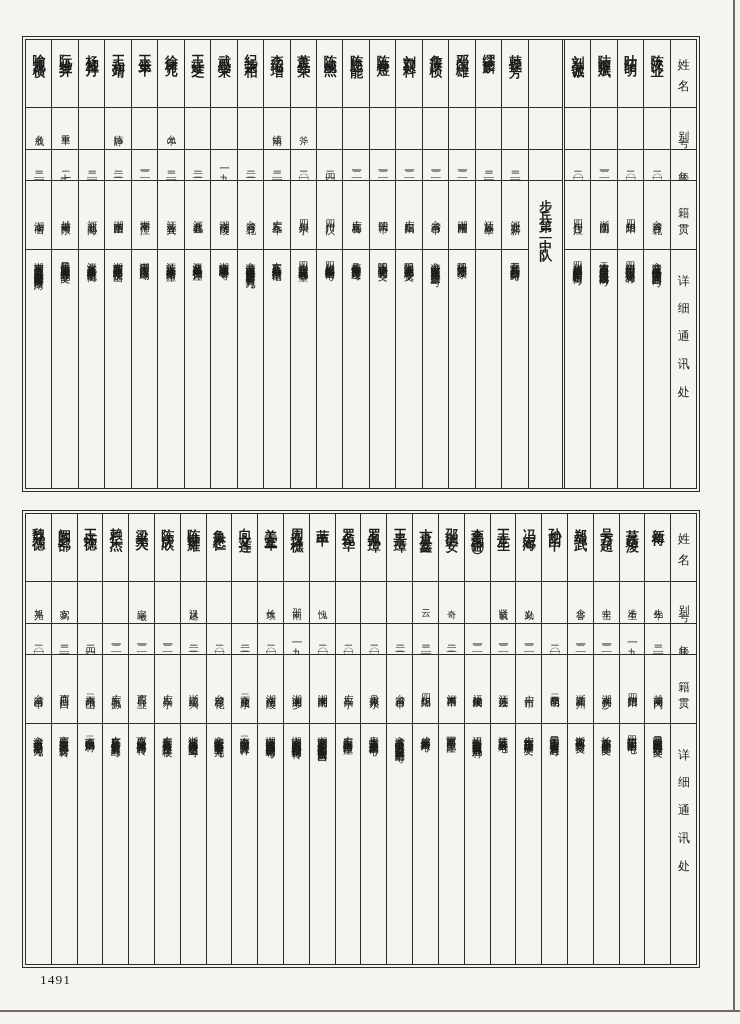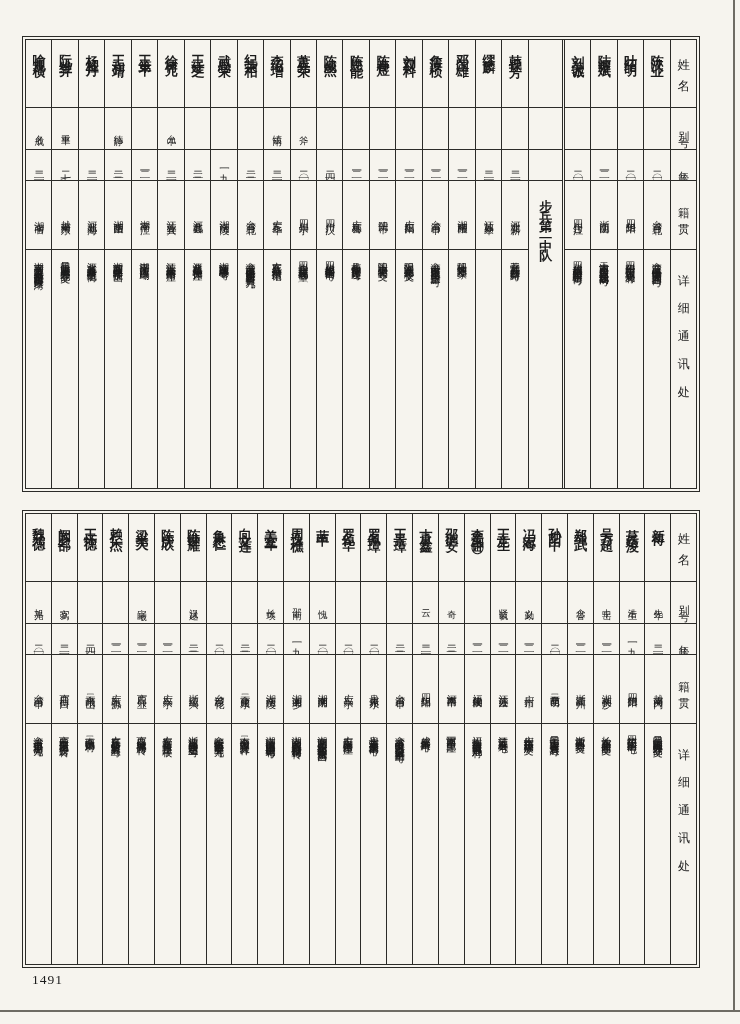--- a/index.html
+++ b/index.html
@@ -43,21 +43,21 @@
   .c-addr .vtext   { font-size:10px; line-height:11px; letter-spacing:1px; padding-top:4px; max-height:194px; }
   .c-span .vtext   { font-size:13px; font-weight:bold; letter-spacing:10px; padding-top:8px; }
   
   .hd .vtext { font-weight:normal; }
   .hd-name .vtext   { font-size:12.5px; letter-spacing:20px; padding-top:9px; }
   .hd-alias .vtext  { font-size:11px;  letter-spacing:7px; }
   .hd-age .vtext    { font-size:10.5px; letter-spacing:2px; }
   .hd-origin .vtext { font-size:11.5px; letter-spacing:17px; }
   .hd-addr .vtext   { font-size:12px; letter-spacing:28px; padding-top:14px; max-height:230px; }
   .page-number {
-    position:absolute; left:32px; top:972px;
+    position:absolute; left:40px; top:972px;
     font-size:13.5px; letter-spacing:1px;
   }
   .edge-right  { position:absolute; left:733px; top:0; width:2px; height:1011px; background:#6e6c64; }
   .edge-bottom { position:absolute; left:0; top:1010px; width:740px; height:2px; background:#6e6c64; }
 </style>
 </head>
 <body>
 
 <div class="page">
   <div class="table-outer" id="table-top">

